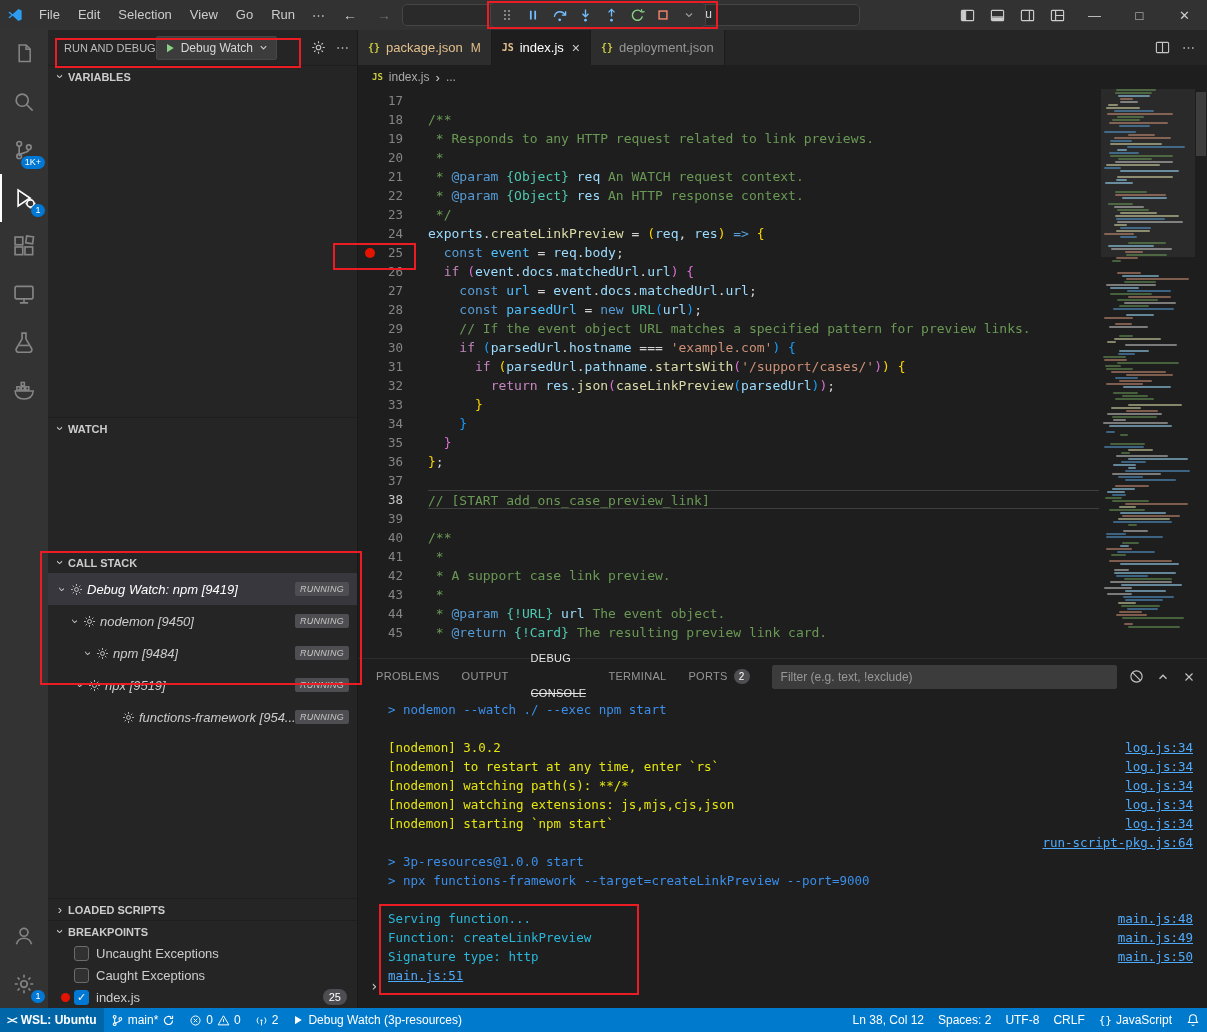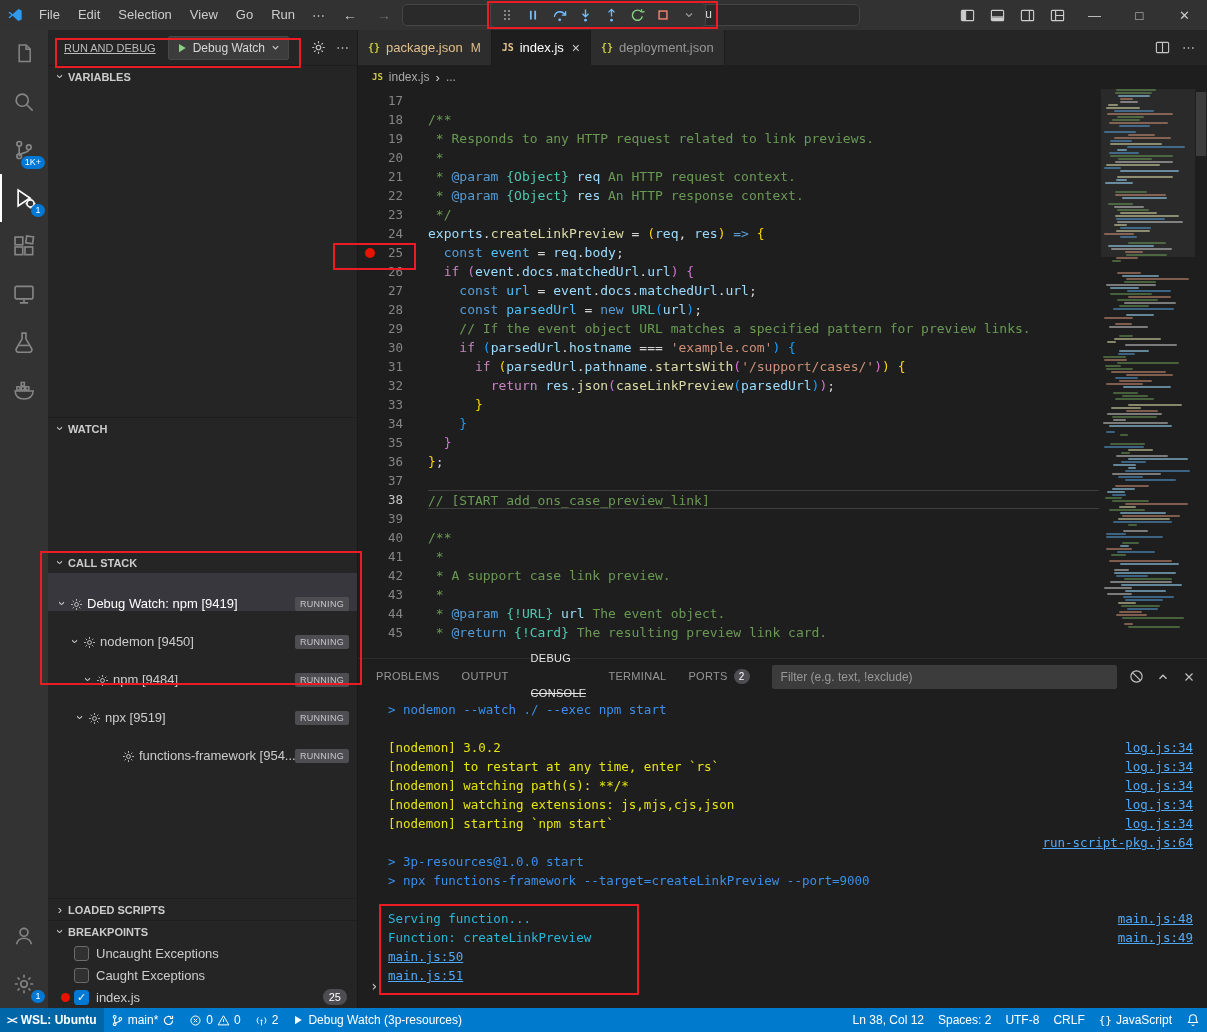--- a/index.html
+++ b/index.html
@@ -33,35 +33,35 @@
   #activitybar { width:48px; background:#333333; display:flex; flex-direction:column; align-items:stretch; flex:none; }
   .ab-item { position:relative; height:48px; display:flex; align-items:center; justify-content:center; color:#858585; }
   .ab-item.active { color:#ffffff; border-left:2px solid #ffffff; }
   .ab-badge { position:absolute; bottom:5px; right:3px; background:#0078d4; color:#fff; border-radius:9px;
     font-size:9px; line-height:13px; padding:0 4px; min-width:14px; text-align:center; }
   #ab-bottom { margin-top:auto; }
 
   
   #sidebar { width:310px; background:#252526; border-right:1px solid #191919; display:flex; flex-direction:column; flex:none; }
   #sidebar-header { height:35px; display:flex; align-items:center; padding:0 8px 0 16px; flex:none; }
-  #sidebar-title { font-size:11px; color:#bbbbbb; margin-right:12px; white-space:nowrap;text-decoration:underline; }
+  #sidebar-title { font-size:11px; color:#bbbbbb; margin-right:0; white-space:nowrap; }
   #launch-select { display:flex; align-items:center; gap:5px; background:#3c3c3c; border:1px solid #474747;
     border-radius:2px; height:24px; padding:0 7px; color:#d7d7d7; font-size:12px; }
   #sidebar-header-actions { margin-left:auto; display:flex; align-items:center; gap:10px; color:#c5c5c5; }
 
   .sec-header { height:22px; display:flex; align-items:center; font-size:11px; font-weight:bold; color:#cccccc;
     padding:0 4px; border-top:1px solid #1e1e1f; flex:none; }
   .chev { display:inline-block; font-size:13px; font-weight:normal; color:#cccccc; width:16px; text-align:center; }
   .chev.down { transform:rotate(90deg); }
   .sec-body { flex:none; }
   #variables-body { height:330px; }
   #watch-body { height:112px; }
   #sidebar-spacer { flex:1; }
 
-  .cs-row { height:38px; display:flex; align-items:flex-end; font-size:13px; color:#cccccc; padding-right:8px; }
+  .cs-row { height:32px; display:flex; align-items:center; font-size:13px; color:#cccccc; padding-right:8px;font-style:italic; }
   .cs-row.selected { background:#37373d; color:#ffffff; }
   .cs-icon { display:flex; align-items:center; margin-right:4px; color:#c5c5c5; }
   .cs-label { white-space:nowrap; overflow:hidden; }
   .run-badge { margin-left:auto; background:#4d4d52; color:#c8c8c8; font-size:9px; line-height:14px;
     padding:0 5px; border-radius:2px; letter-spacing:.3px; flex:none; }
 
   .bp-row { height:22px; display:flex; align-items:center; padding:0 10px 0 8px; font-size:13px; }
   .bp-slot { width:18px; display:flex; justify-content:center; flex:none; }
   .bp-dot-inline { width:9px; height:9px; border-radius:50%; background:#e51400; }
   .checkbox { width:15px; height:15px; border:1px solid #6b6b6b; border-radius:3px; background:#313131;
@@ -527,21 +527,21 @@
                 <div class="bp" style="visibility: hidden;"></div>
                 <div class="lnum">20</div>
               </div>
               <div class="line-content"><span class="tok-c"> *</span></div>
             </div>
             <div class="code-line">
               <div class="gutter">
                 <div class="bp" style="visibility: hidden;"></div>
                 <div class="lnum">21</div>
               </div>
-              <div class="line-content"><span class="tok-c"> * </span><span class="tok-jd">@param</span><span class="tok-c"> </span><span class="tok-jt">{Object}</span><span class="tok-c"> </span><span class="tok-jn">req</span><span class="tok-c"> An HTTP request context.</span></div>
+              <div class="line-content"><span class="tok-c"> * </span><span class="tok-jd">@param</span><span class="tok-c"> </span><span class="tok-jt">{Object}</span><span class="tok-c"> </span><span class="tok-jn">req</span><span class="tok-c"> An WATCH request context.</span></div>
             </div>
             <div class="code-line">
               <div class="gutter">
                 <div class="bp" style="visibility: hidden;"></div>
                 <div class="lnum">22</div>
               </div>
               <div class="line-content"><span class="tok-c"> * </span><span class="tok-jd">@param</span><span class="tok-c"> </span><span class="tok-jt">{Object}</span><span class="tok-c"> </span><span class="tok-jn">res</span><span class="tok-c"> An HTTP response context.</span></div>
             </div>
             <div class="code-line">
               <div class="gutter">
@@ -937,21 +937,21 @@
               <div class="con-line"><span class="con-text con-yellow">[nodemon] to restart at any time, enter `rs`</span><a class="con-link">log.js:34</a></div>
               <div class="con-line"><span class="con-text con-yellow">[nodemon] watching path(s): **/*</span><a class="con-link">log.js:34</a></div>
               <div class="con-line"><span class="con-text con-yellow">[nodemon] watching extensions: js,mjs,cjs,json</span><a class="con-link">log.js:34</a></div>
               <div class="con-line"><span class="con-text con-yellow">[nodemon] starting `npm start`</span><a class="con-link">log.js:34</a></div>
               <div class="con-line"><span class="con-text con-blue"></span><a class="con-link">run-script-pkg.js:64</a></div>
               <div class="con-line"><span class="con-text con-blue">&gt; 3p-resources@1.0.0 start</span></div>
               <div class="con-line"><span class="con-text con-blue">&gt; npx functions-framework --target=createLinkPreview --port=9000</span></div>
               <div class="con-line"><span class="con-text con-blue"></span></div>
               <div class="con-line"><span class="con-text con-cyan">Serving function...</span><a class="con-link">main.js:48</a></div>
               <div class="con-line"><span class="con-text con-cyan">Function: createLinkPreview</span><a class="con-link">main.js:49</a></div>
-              <div class="con-line"><a class="con-link">main.js:50</a></div>
+              <div class="con-line"><span class="con-text con-cyan">Signature type: http</span><a class="con-link">main.js:50</a></div>
               <div class="con-line"><a class="con-link">main.js:51</a></div>
             </div>
           <span id="console-prompt">›</span>
         </div>
       </div>
     </div>
   </div>
 
   <footer id="statusbar">
     <span class="sb-item sb-remote">

